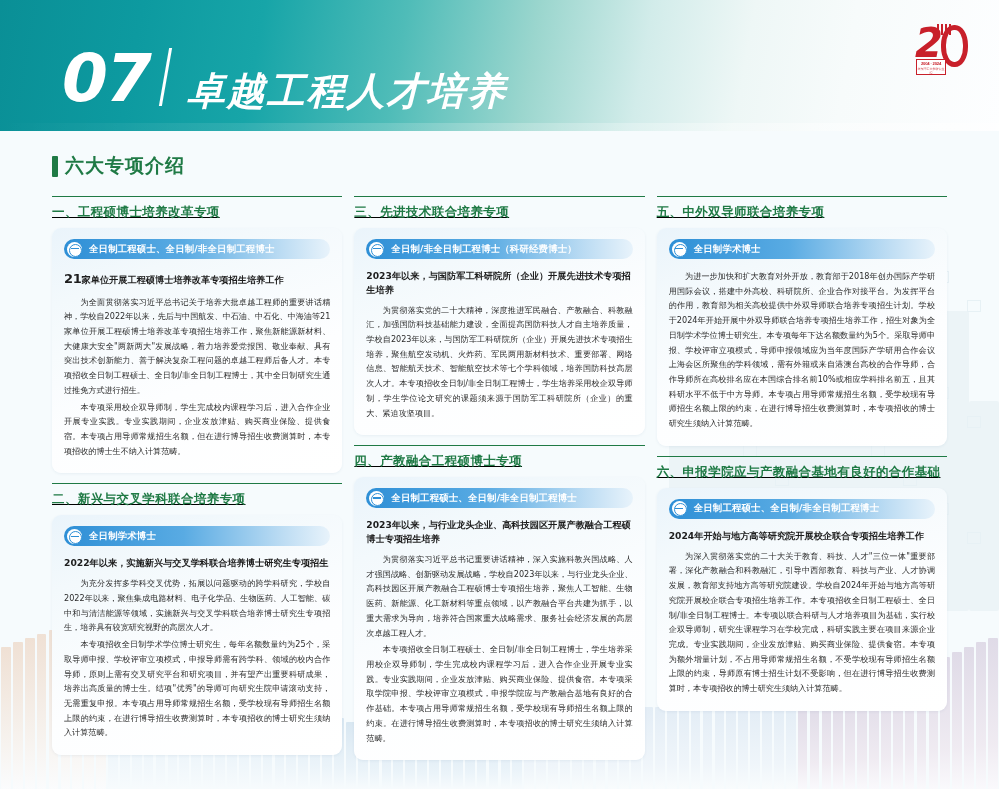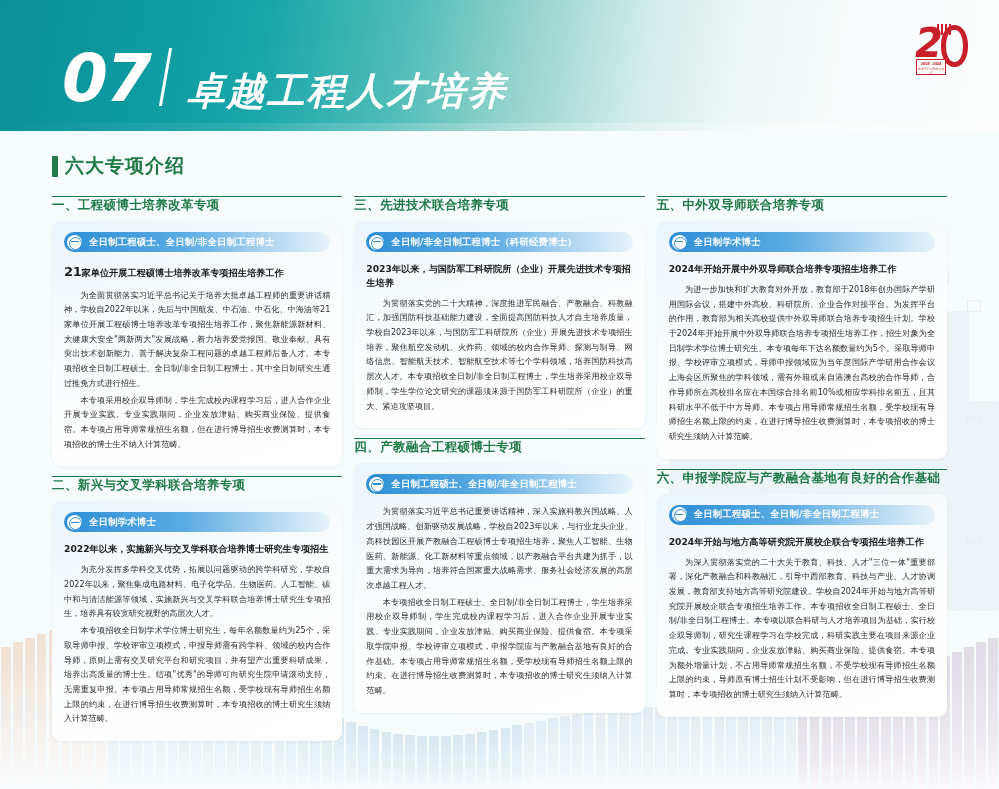--- a/index.html
+++ b/index.html
@@ -187,21 +187,23 @@
     font-weight: bold;
     color: #1f7a45;
     letter-spacing: 1px;
   }
   .title-spacer { height: 43px; }
 
   
   .sec { margin-bottom: 10px; }
   .sec-head {
     border-top: 1.6px solid #1f7a45;
+    padding-top: 7px;
     margin-bottom: 9px;
+    text-decoration: underline;
   }
   .sec-head .h {
     font-family: "DejaVu Sans", sans-serif;
     font-size: 12.5px;
     font-weight: bold;
     color: #1f7a45;
     letter-spacing: .4px;
     line-height: 1.2;
   }
 
@@ -471,52 +473,52 @@
       <div class="sec">
         <div class="sec-head">
           <div class="h">三、先进技术联合培养专项</div>
         </div>
         <div class="card">
           <div class="pill">
             <span class="ico"></span>
             <span class="lbl">全日制/非全日制工程博士（科研经费博士）</span>
           </div>
           <div class="lead">2023年以来，与国防军工科研院所（企业）开展先进技术专项招生培养</div>
-          <p class="para">为贯彻落实党的二十大精神，深度推进军民融合、产教融合、科教融汇，加强国防科技基础能力建设，全面提高国防科技人才自主培养质量，学校自2023年以来，与国防军工科研院所（企业）开展先进技术专项招生培养，聚焦航空发动机、火炸药、领域的校内合作导师、探测与制导、网络信息、智能航天技术、智能航空技术等七个学科领域，培养国防科技高层次人才。本专项招收全日制/非全日制工程博士，学生培养采用校企双导师制，学生学位论文研究的课题须来源于国防军工科研院所（企业）的重大、紧迫攻坚项目。</p>
+          <p class="para">为贯彻落实党的二十大精神，深度推进军民融合、产教融合、科教融汇，加强国防科技基础能力建设，全面提高国防科技人才自主培养质量，学校自2023年以来，与国防军工科研院所（企业）开展先进技术专项招生培养，聚焦航空发动机、火炸药、军民两用新材料技术、重要部署、网络信息、智能航天技术、智能航空技术等七个学科领域，培养国防科技高层次人才。本专项招收全日制/非全日制工程博士，学生培养采用校企双导师制，学生学位论文研究的课题须来源于国防军工科研院所（企业）的重大、紧迫攻坚项目。</p>
         </div>
       </div>
 
       <div class="sec">
         <div class="sec-head">
           <div class="h">四、产教融合工程硕博士专项</div>
         </div>
         <div class="card">
           <div class="pill">
             <span class="ico"></span>
             <span class="lbl">全日制工程硕士、全日制/非全日制工程博士</span>
           </div>
+          <div class="lead">2023年以来，与行业龙头企业、高科技园区开展产教融合工程硕博士专项招生培养</div>
           <p class="para">为贯彻落实习近平总书记重要讲话精神，深入实施科教兴国战略、人才强国战略、创新驱动发展战略，学校自2023年以来，与行业龙头企业、高科技园区开展产教融合工程硕博士专项招生培养，聚焦人工智能、生物医药、新能源、化工新材料等重点领域，以产教融合平台共建为抓手，以重大需求为导向，培养符合国家重大战略需求、服务社会经济发展的高层次卓越工程人才。</p>
           <p class="para">本专项招收全日制工程硕士、全日制/非全日制工程博士，学生培养采用校企双导师制，学生完成校内课程学习后，进入合作企业开展专业实践。专业实践期间，企业发放津贴、购买商业保险、提供食宿。本专项采取学院申报、学校评审立项模式，申报学院应与产教融合基地有良好的合作基础。本专项占用导师常规招生名额，受学校现有导师招生名额上限的约束。在进行博导招生收费测算时，本专项招收的博士研究生须纳入计算范畴。</p>
         </div>
       </div>
     </div>
 
     <div class="col">
       <div class="title-spacer"></div>
 
       <div class="sec">
         <div class="sec-head">
           <div class="h">五、中外双导师联合培养专项</div>
         </div>
         <div class="card">
           <div class="pill">
             <span class="ico"></span>
             <span class="lbl">全日制学术博士</span>
           </div>
-          <div class="lead">2024年开始开展中外双导师联合培养专项招生培养工作</div>
           <p class="para">为进一步加快和扩大教育对外开放，教育部于2018年创办国际产学研用国际会议，搭建中外高校、科研院所、企业合作对接平台。为发挥平台的作用，教育部为相关高校提供中外双导师联合培养专项招生计划。学校于2024年开始开展中外双导师联合培养专项招生培养工作，招生对象为全日制学术学位博士研究生。本专项每年下达名额数量约为5个。采取导师申报、学校评审立项模式，导师申报领域应为当年度国际产学研用合作会议上海会区所聚焦的学科领域，需有外籍或来自港澳台高校的合作导师，合作导师所在高校排名应在本国综合排名前10%或相应学科排名前五，且其科研水平不低于中方导师。本专项占用导师常规招生名额，受学校现有导师招生名额上限的约束，在进行博导招生收费测算时，本专项招收的博士研究生须纳入计算范畴。</p>
         </div>
       </div>
 
       <div class="sec">
         <div class="sec-head">
           <div class="h">六、申报学院应与产教融合基地有良好的合作基础</div>
         </div>
         <div class="card">
           <div class="pill">

